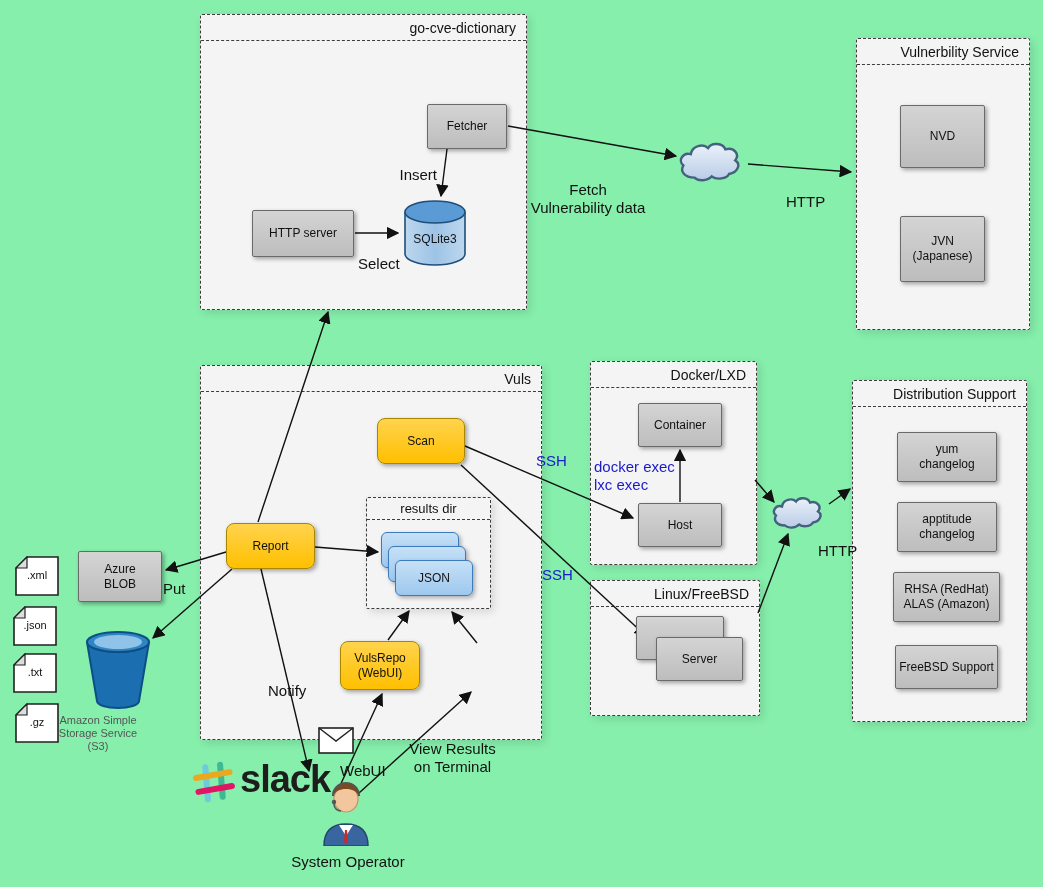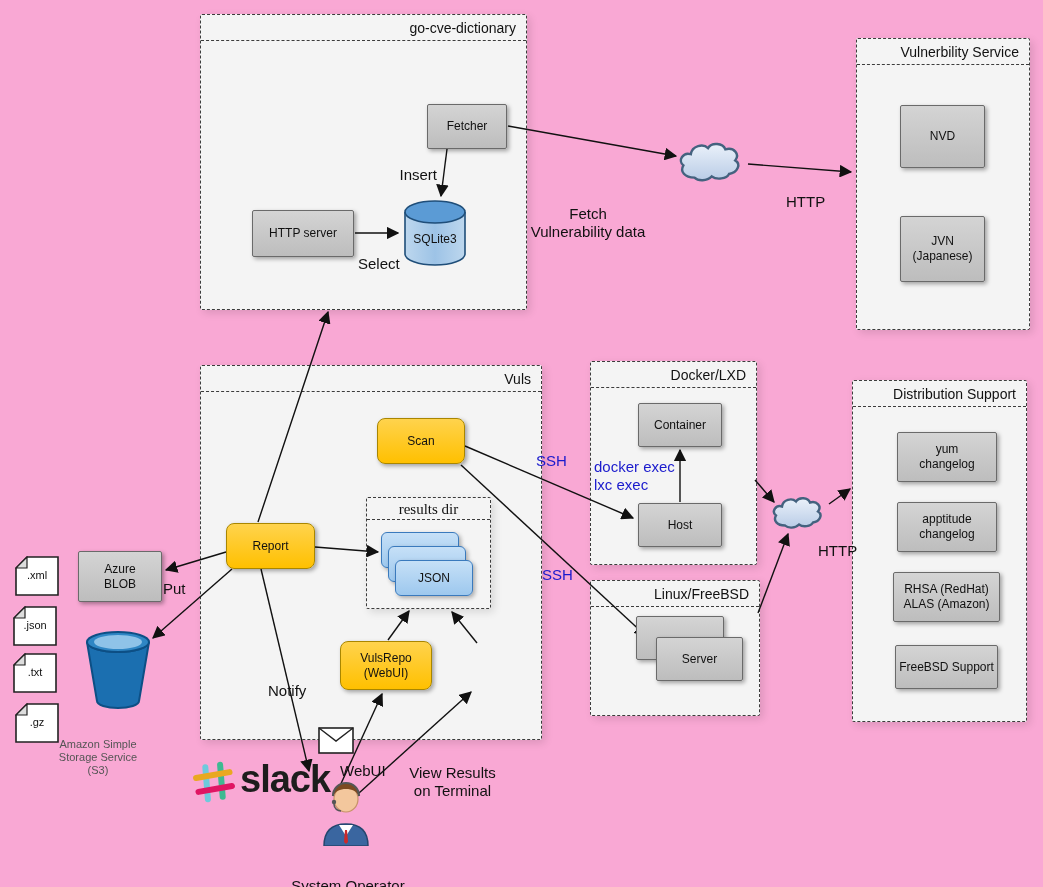--- a/index.html
+++ b/index.html
@@ -1,27 +1,27 @@
 <!DOCTYPE html>
 <html><head>
 <meta charset="utf-8">
 <style>
   html,body{margin:0;padding:0;background:#ffffff;font-family:"Liberation Sans",sans-serif;color:#111;}
-  #canvas{position:relative;width:1043px;height:887px;background:#f9a8d4;overflow:hidden;}
+  #canvas{position:relative;width:1043px;height:887px;background:#86efac;overflow:hidden;}
   .group{position:absolute;z-index:1;background:#f4f4f4;border:1.5px dashed #3c3c3c;border-radius:2px;box-shadow:3px 3px 8px rgba(0,0,0,.12);}
   .group-title{position:absolute;top:0;left:0;right:0;height:26px;line-height:26px;font-size:14px;border-bottom:1.5px dashed #3c3c3c;padding:0 10px;box-sizing:border-box;background:transparent;}
   .group-title.right{text-align:right;}
   .group-title.center{text-align:center;}
-  .group-title.small{height:22px;line-height:22px;font-size:15px;font-family:Liberation Serif, serif;}
+  .group-title.small{height:22px;line-height:22px;font-size:13px;}
   .node{position:absolute;z-index:3;display:flex;align-items:center;justify-content:center;text-align:center;font-size:12px;white-space:pre-line;box-sizing:border-box;line-height:1.25;}
   .gray{background:linear-gradient(180deg,#d4d4d4,#bdbdbd);border:1px solid #6a6a6a;border-radius:2px;box-shadow:2px 2px 4px rgba(0,0,0,.35);}
   .yellow{background:linear-gradient(180deg,#ffd34d,#ffc000);border:1px solid #a98600;border-radius:8px;box-shadow:2px 2px 4px rgba(0,0,0,.35);}
   .blue{background:linear-gradient(180deg,#c6e0f7,#9dc8ee);border:1px solid #3a7abd;border-radius:6px;box-shadow:2px 2px 4px rgba(0,0,0,.3);}
   .lbl{position:absolute;z-index:4;font-size:15px;color:#111;white-space:pre-line;line-height:1.2;}
-  .lbl.center{text-align:center;margin-top:24px;}
+  .lbl.center{text-align:center;}
   .lbl.rightal{text-align:right;}
   .lbl.blue-lbl{color:#1a1acd;font-weight:normal;}
   .lbl.muted{color:#555;font-size:11px;}
   .icon{position:absolute;z-index:3;}
   .overlay-label{position:absolute;z-index:4;font-size:11px;text-align:center;white-space:pre-line;}
   #edges{position:absolute;left:0;top:0;z-index:2;}
   .wordmark{position:absolute;z-index:4;font-size:38px;font-weight:700;letter-spacing:-1px;color:#1d1d1d;}
 </style>
 </head>
 <body>
@@ -125,21 +125,21 @@
     <path d="M30,62 C14,62 6,52 12,42 C2,34 12,20 24,24 C26,10 44,6 52,14 C58,4 76,6 80,16 C94,12 104,24 96,34 C106,40 100,54 86,56 C82,64 66,66 58,60 C50,68 36,68 30,62 Z" fill="url(#cg2)" stroke="#44627f" stroke-width="2.4" vector-effect="non-scaling-stroke"></path>
   </svg>
 
   <div class="node yellow" style="left:377px;top:418px;width:88px;height:46px">Scan</div>
   <div class="node yellow" style="left:226px;top:523px;width:89px;height:46px">Report</div>
 
   <div class="node blue" style="left:381px;top:532px;width:78px;height:36px;z-index:3"></div>
   <div class="node blue" style="left:388px;top:546px;width:78px;height:36px;z-index:3"></div>
   <div class="node blue" style="left:395px;top:560px;width:78px;height:36px;z-index:3">JSON</div>
 
-  <div class="node yellow" style="left:340px;top:641px;width:92px;height:49px">VulsRepo
+  <div class="node yellow" style="left:340px;top:641px;width:80px;height:49px">VulsRepo
 (WebUI)</div>
 
   <svg class="icon" style="left:318px;top:727px;z-index:4" width="36" height="27" viewBox="0 0 36 27">
     <rect x="1" y="1" width="34" height="25" fill="#ffffff" stroke="#222" stroke-width="1.6"></rect>
     <path d="M1,1 L18,14 L35,1" fill="none" stroke="#222" stroke-width="1.4"></path>
   </svg>
 
   <div class="node gray" style="left:638px;top:403px;width:84px;height:44px">Container</div>
   <div class="node gray" style="left:638px;top:503px;width:84px;height:44px">Host</div>
 

